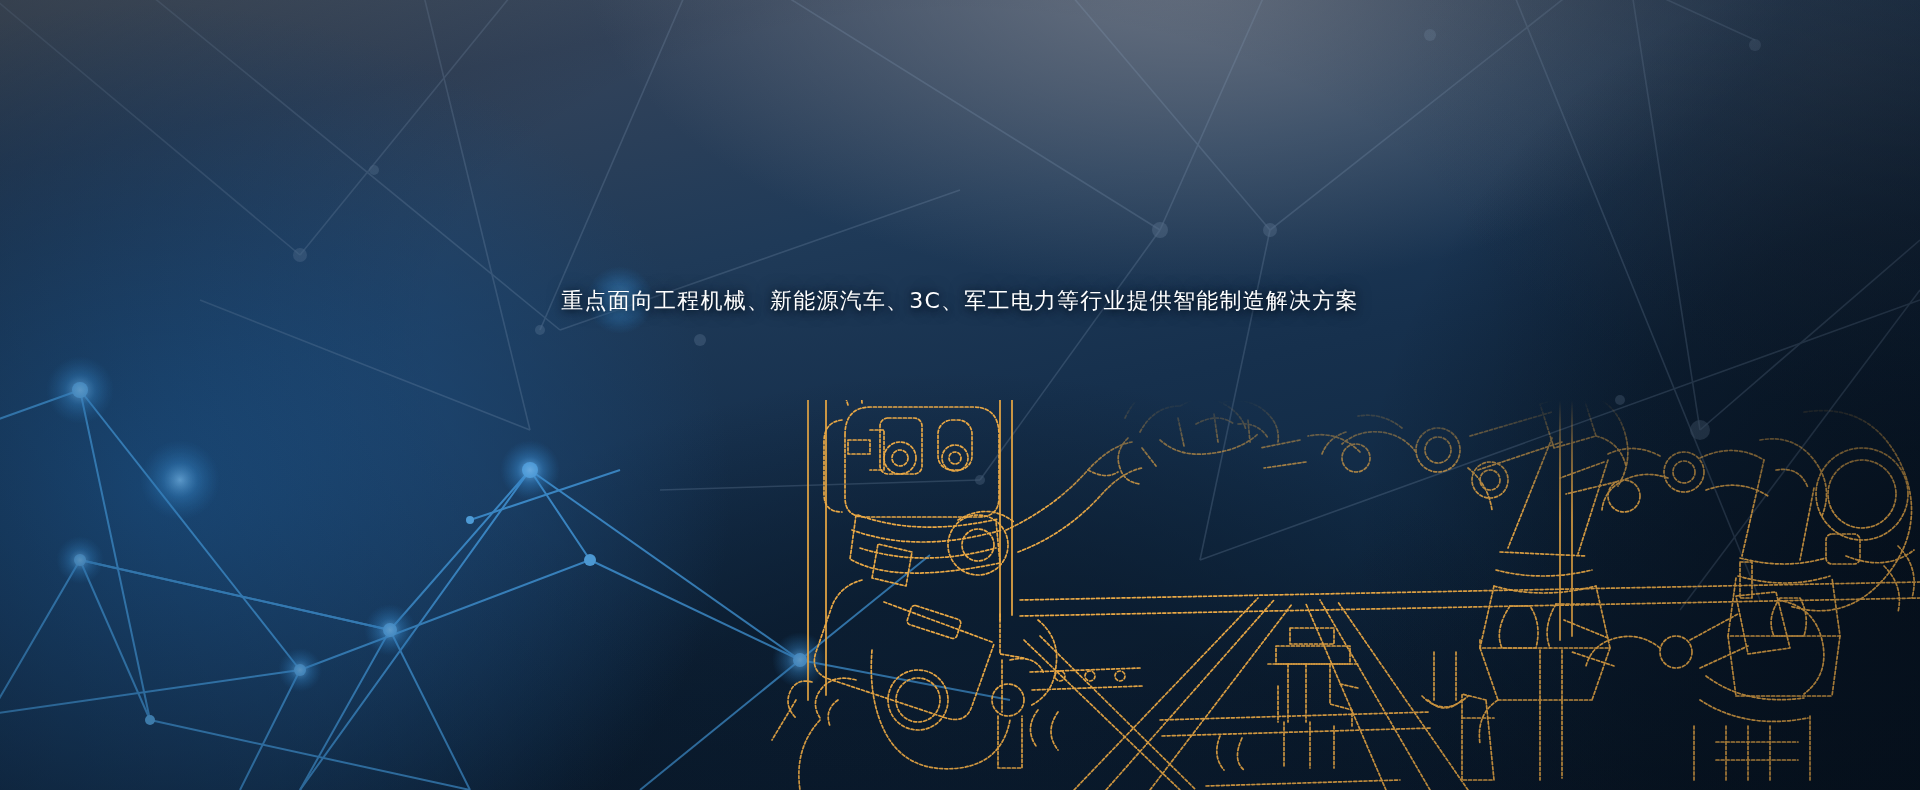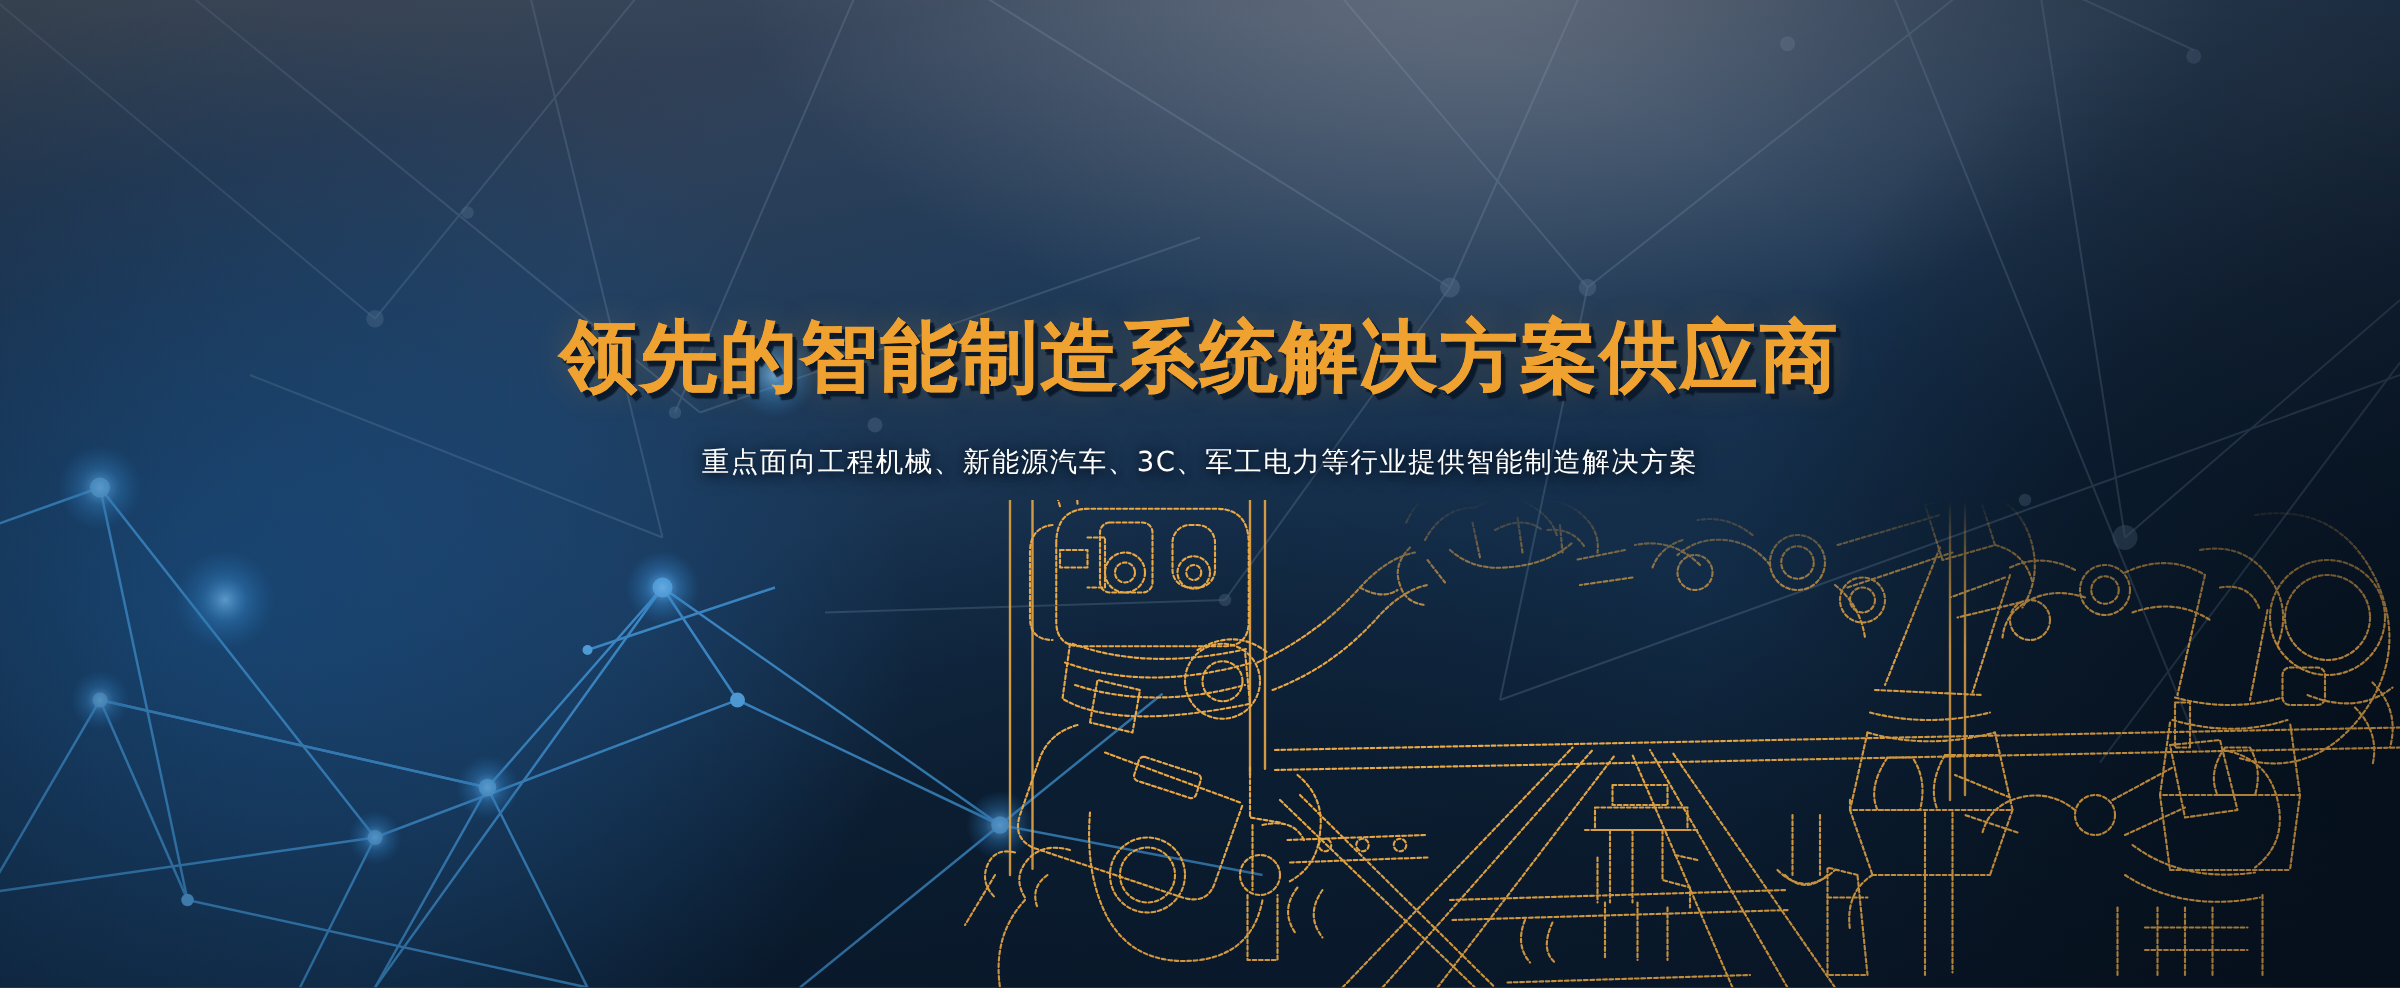--- a/index.html
+++ b/index.html
@@ -404,17 +404,16 @@
         <circle cx="1356" cy="458" r="14"></circle>
         <path d="M 1300 440 l -40 8"></path>
         <path d="M 1306 462 l -42 6"></path>
       </g>
     </g>
   </svg>
 
   <div class="bg-vignette"></div>
 
   <div class="copy">
-    <h1 class="headline">领先的智能制造系统解决方案供应商</h1>
     <p class="subline">重点面向工程机械、新能源汽车、3C、军工电力等行业提供智能制造解决方案</p>
   </div>
 
 </div>
 
 </body></html>

